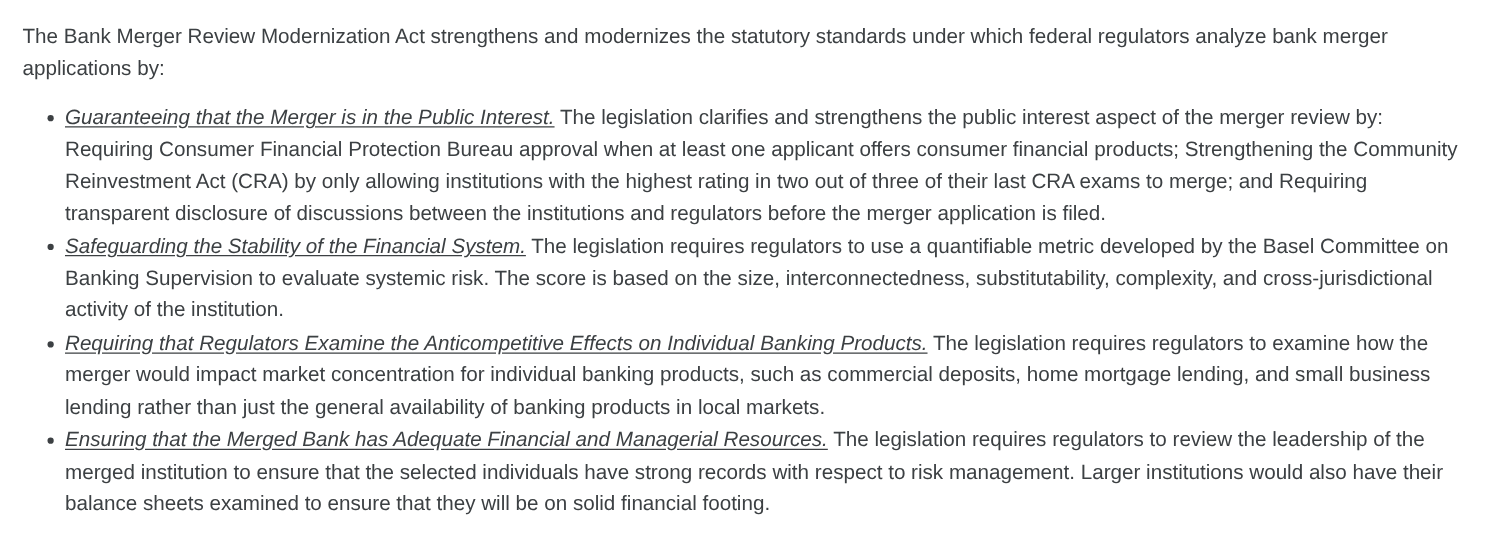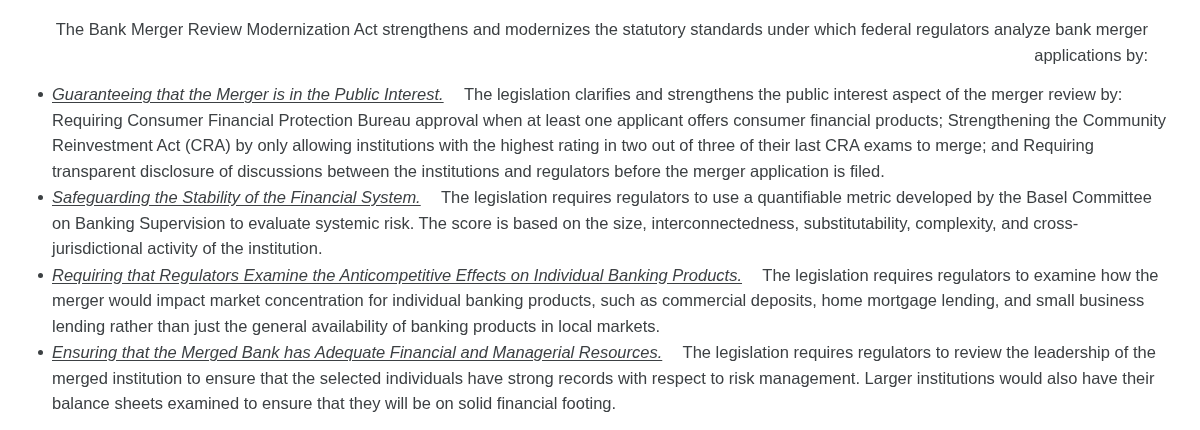--- a/index.html
+++ b/index.html
@@ -20,21 +20,20 @@
     width: 1200px;
     height: 430px;
     padding: 16px 22px 0 14px;
   }
   .intro {
     font-size: 16.5px;
     line-height: 26px;
     color: #3c4043;
     margin: 0 0 14px 0;
     padding: 0 30px 0 4px;
-    text-align: right;
   }
   .bullet-list {
     list-style: none;
     margin: 0;
     padding: 0;
   }
   .bullet-item {
     position: relative;
     font-size: 16.5px;
     line-height: 25.5px;
@@ -54,21 +53,20 @@
     background: #3c4043;
   }
   .lead-in {
     font-style: italic;
     text-decoration: underline;
     text-underline-offset: 2px;
     margin-top: 28px;
   }
   .body-text {
     font-style: normal;
-    margin-left: 16px;
   }
 </style>
 </head>
 <body>
 
 <div class="page">
 
   <p class="intro">The Bank Merger Review Modernization Act strengthens and modernizes the statutory standards under which federal regulators analyze bank merger applications by:</p>
 
   <ul class="bullet-list">

